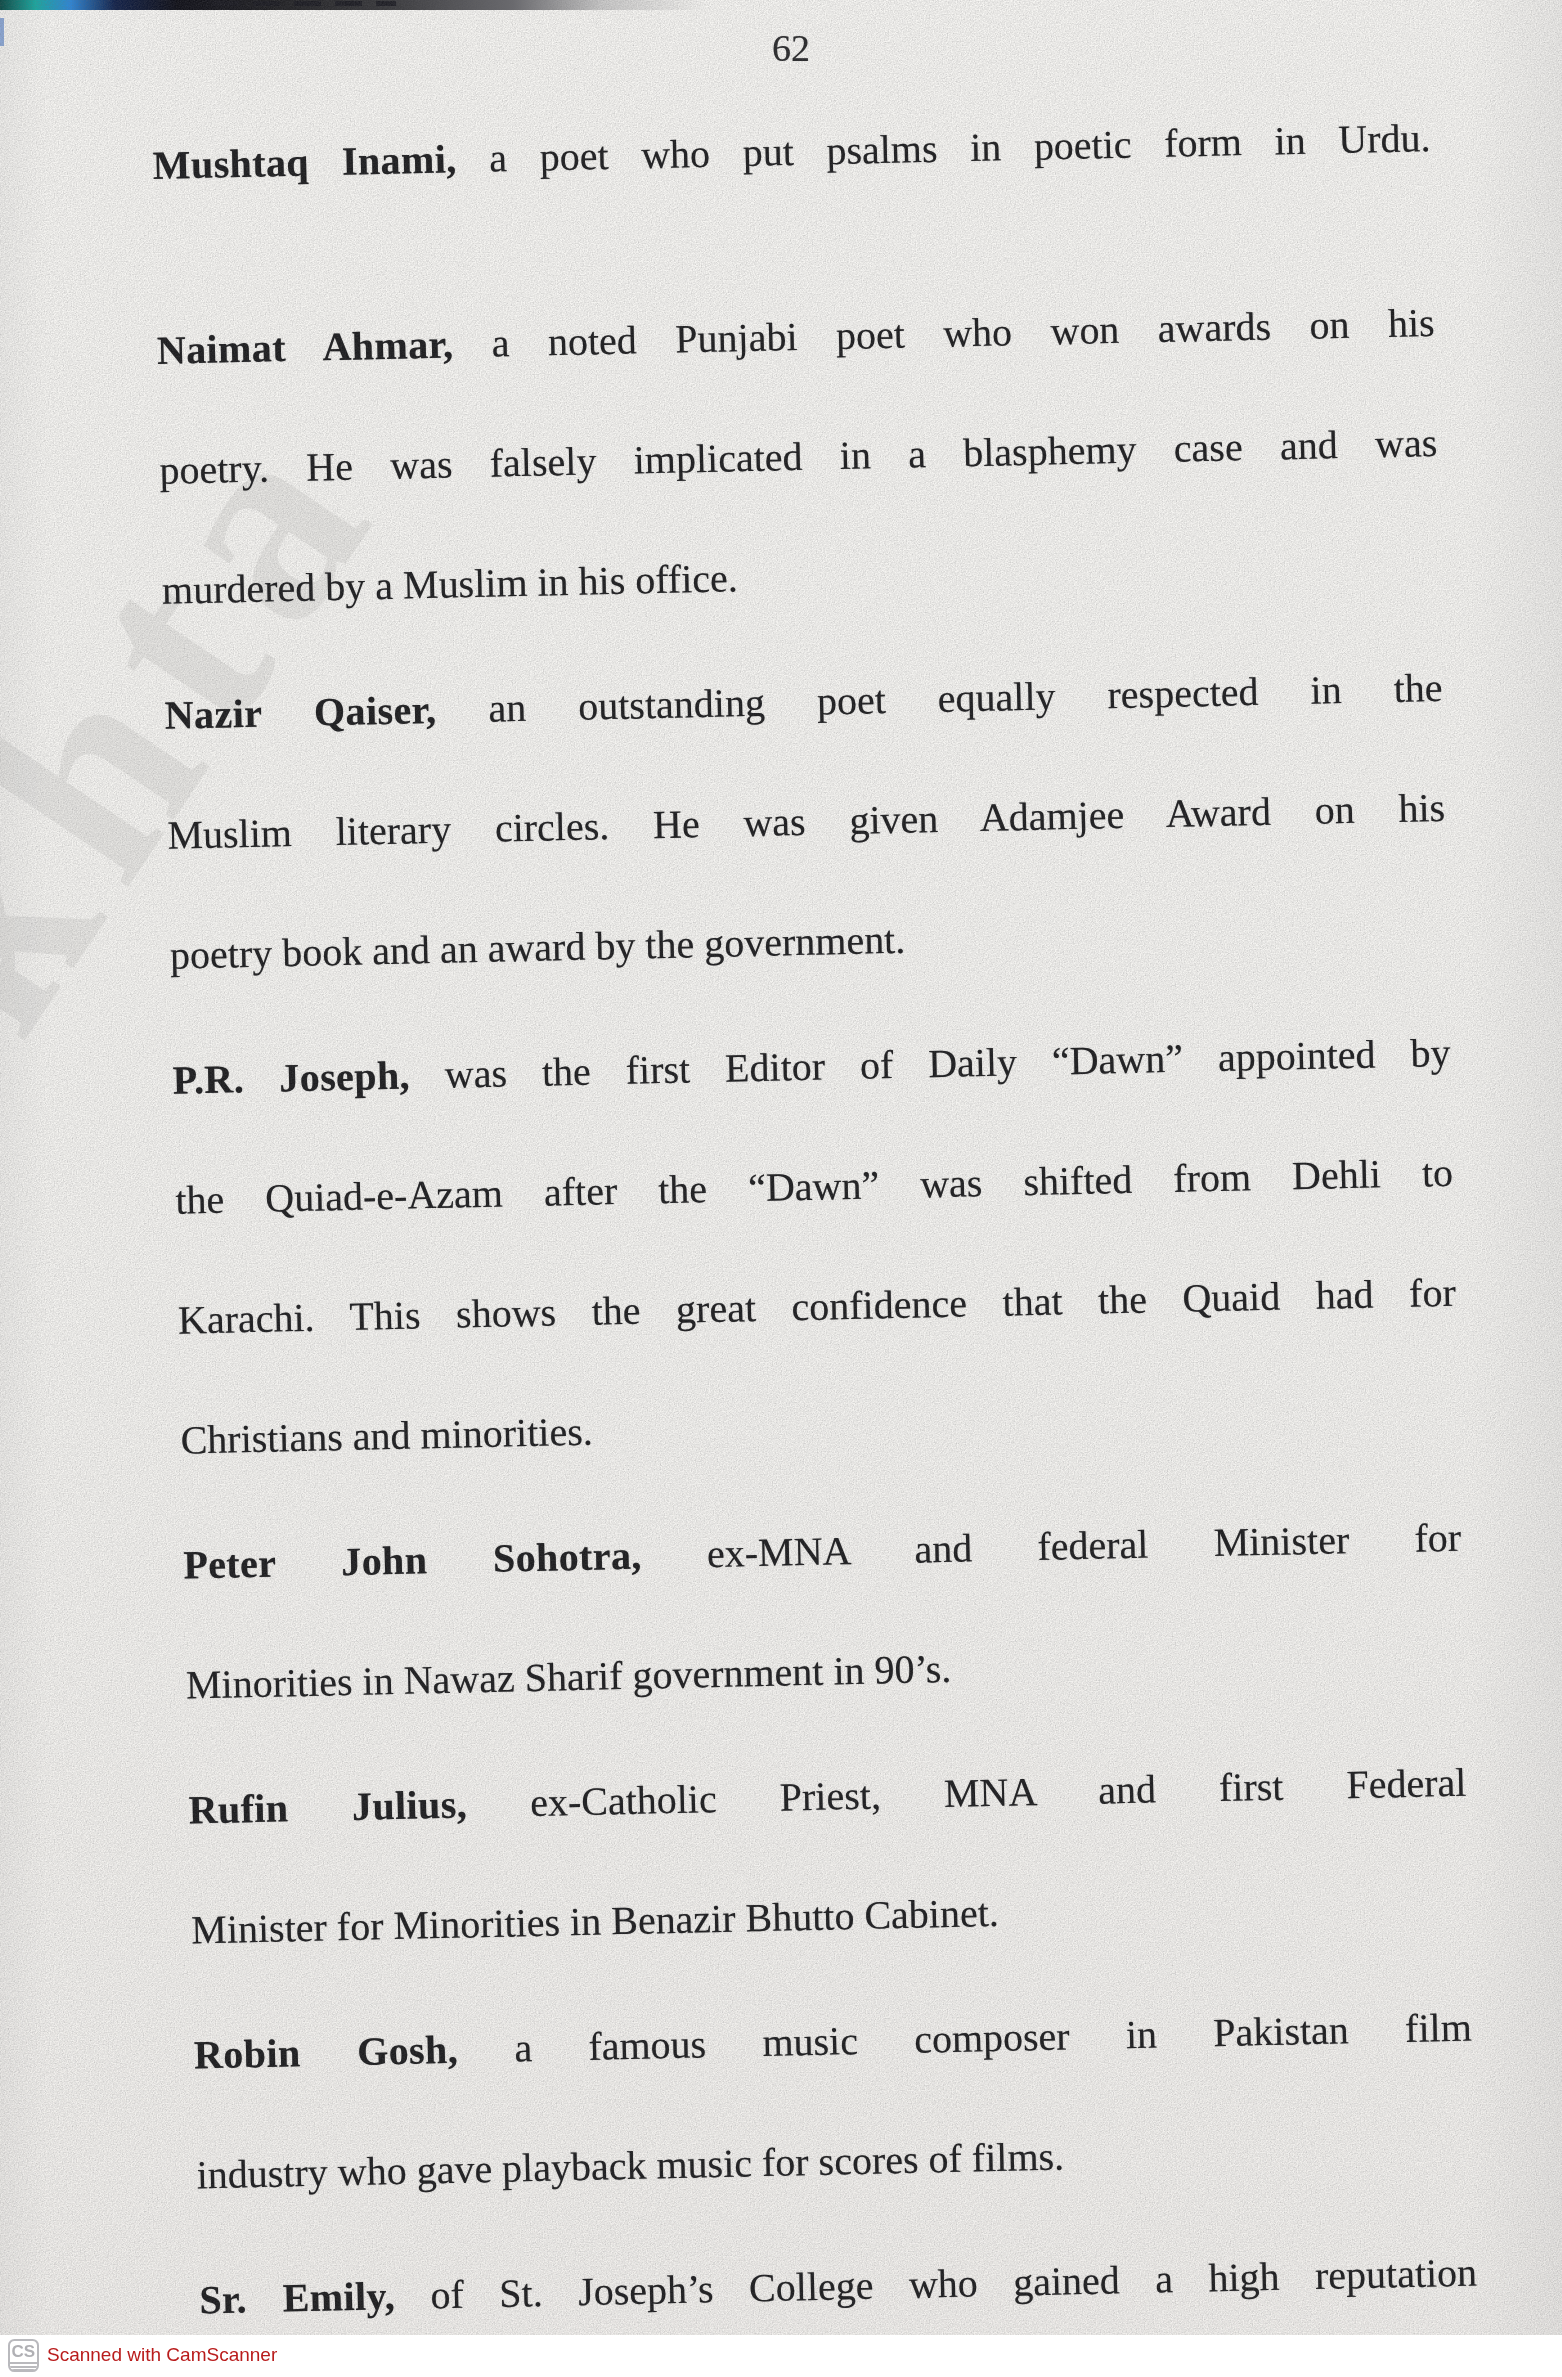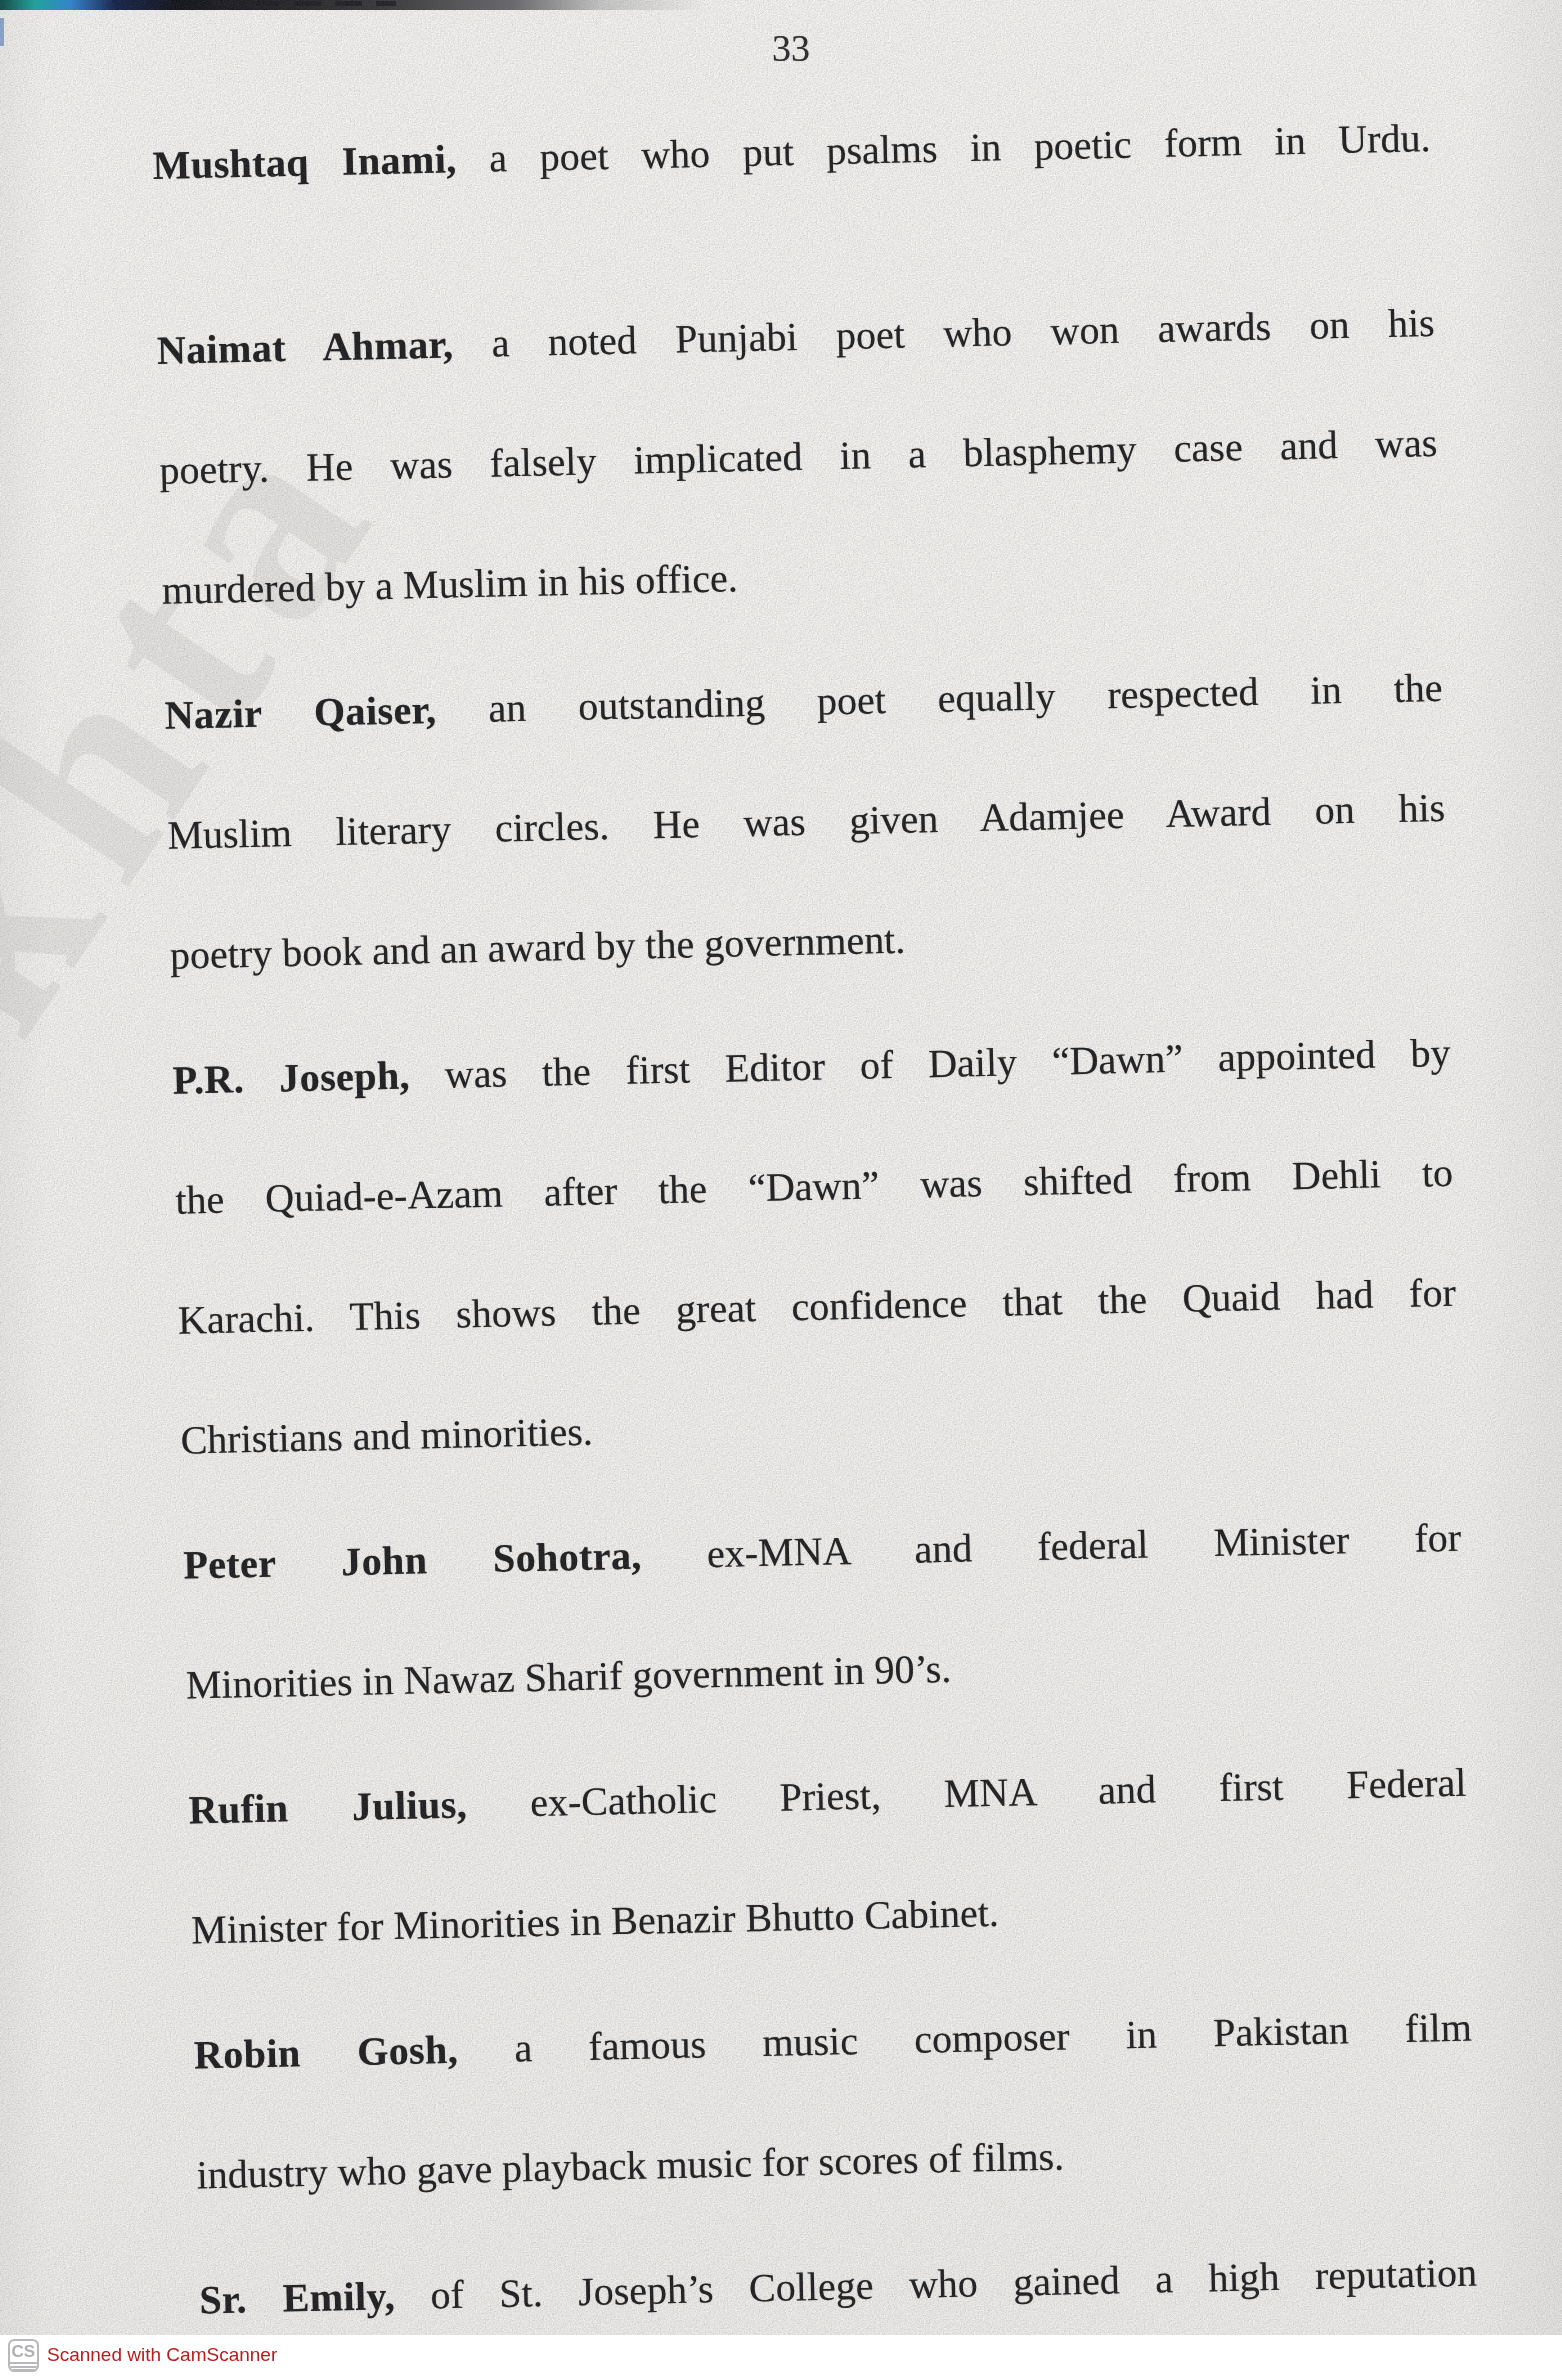--- a/index.html
+++ b/index.html
@@ -84,21 +84,21 @@
 <body>
 
 <div id="screen">
 
   <div class="scan-strip"></div>
   <div class="scan-strip2"></div>
   <div class="scan-speck"></div>
 
   <div class="watermark">Fakhta</div>
 
-  <div class="page-number">33</div>
+  <div class="page-number">62</div>
 
   <div id="page-text">
       <div class="para">
         <div class="line just"><b>Mushtaq Inami,</b> a poet who put psalms in poetic form in Urdu.</div>
       </div>
       <div class="para">
         <div class="line just"><b>Naimat Ahmar,</b> a noted Punjabi poet who won awards on his</div>
         <div class="line just">poetry. He was falsely implicated in a blasphemy case and was</div>
         <div class="line">murdered by a Muslim in his office.</div>
       </div>

